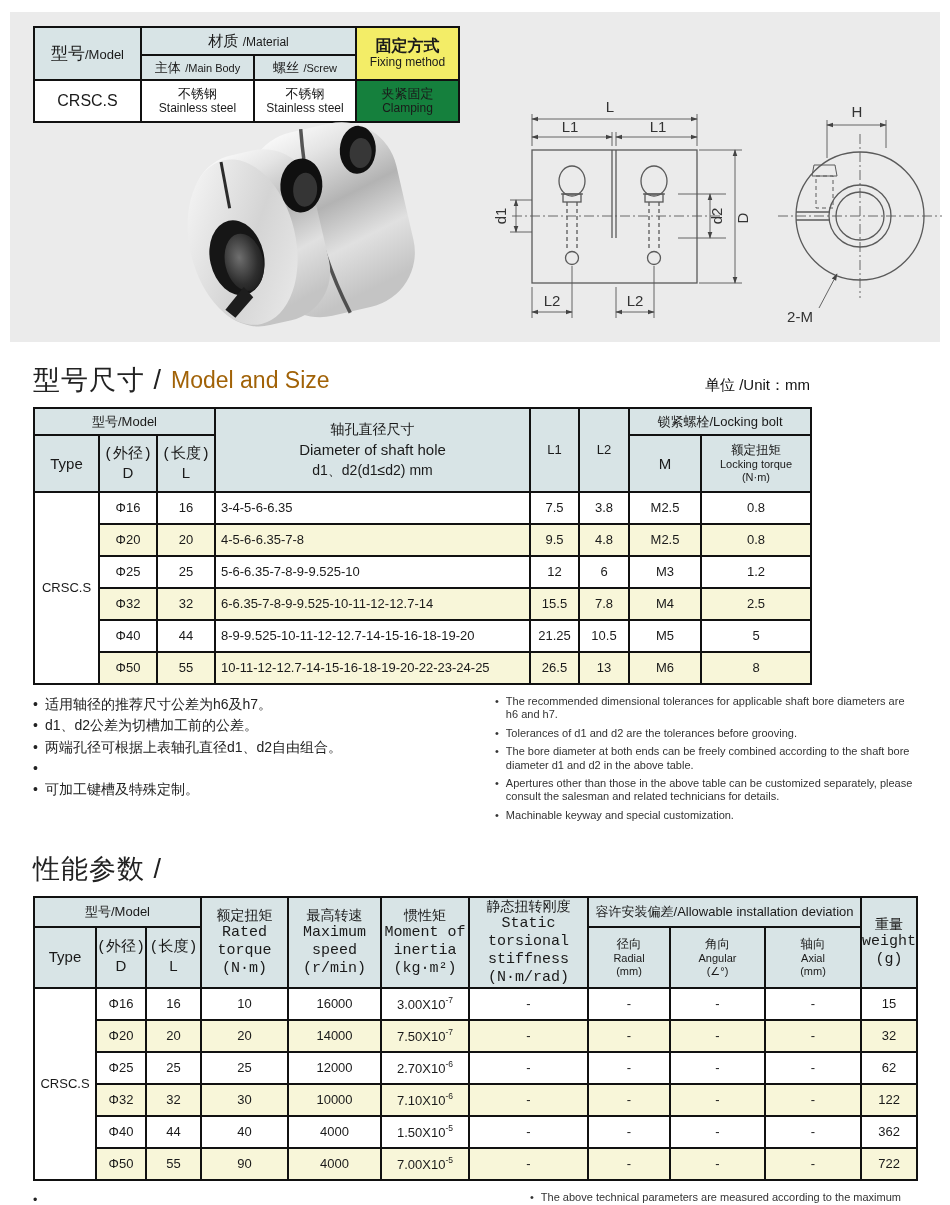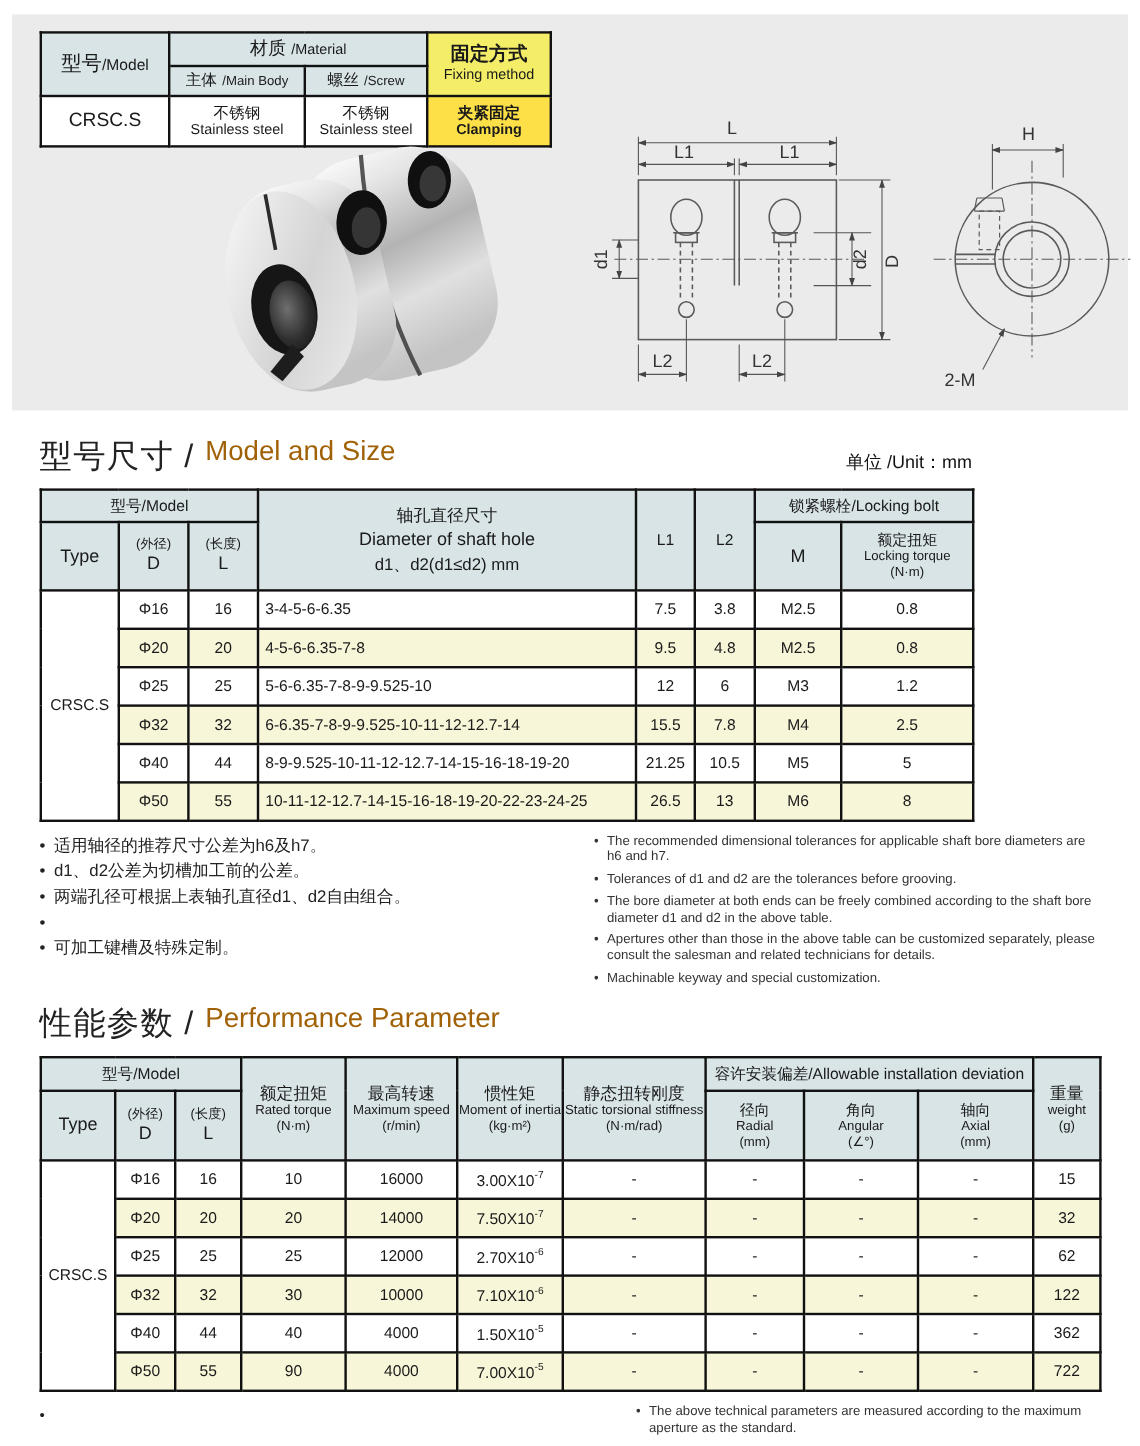--- a/index.html
+++ b/index.html
@@ -13,55 +13,55 @@
   
   .hero { position: relative; margin: 12px 10px 0 10px; height: 330px; background: #ebebeb; }
 
   table { border-collapse: collapse; table-layout: fixed; }
   td { border: 2px solid #111; text-align: center; vertical-align: middle; padding: 0; }
 
   .spec { position: absolute; left: 23px; top: 14px; width: 425px; background: #fff; }
   .spec td { line-height: 1.15; }
   .spec .hb { background: #d8e4e6; }
   .spec .hy { background: #f3ed67; }
-  .spec .by { background: #fde047; font-weight: bold; }
+  .spec .by { background: #15803d; }
   .spec .r1 td { height: 28px; }
   .spec .r2 td { height: 25px; }
   .spec .r3 td { height: 42px; }
   .cn17 { font-size: 17px; } .en13 { font-size: 13px; }
   .cn15 { font-size: 15px; } .en12 { font-size: 12px; }
   .cn13 { font-size: 13px; } .en11 { font-size: 11px; }
   .cn16b { font-size: 16px; font-weight: bold; }
 
   .photo { position: absolute; left: 143px; top: 102px; }
   .draw  { position: absolute; left: 472px; top: 76px; }
   .dim-label { font-size: 15px; fill: #333; font-family: "Liberation Sans", sans-serif; }
 
   
   .section-head { display: flex; justify-content: space-between; align-items: flex-end;
                   margin: 20px 0 9px 33px; width: 777px; }
   .section-head .cn { font-size: 27px; color: #222; letter-spacing: 1px; }
   .section-head .en { font-size: 23px; color: #a16207; margin-left: 9px; }
-  .title-wrap { display: flex; align-items: flex-start; }
+  .title-wrap { display: flex; align-items: center; }
   .unit { font-size: 15px; color: #111; padding-bottom: 3px; }
 
   
   .ms { width: 777px; margin-left: 33px; }
   .pf { width: 883px; margin-left: 33px; }
   .ms td, .pf td { font-size: 13px; line-height: 1.2; }
   .ms .h1 td { height: 27px; } .ms .h2 td { height: 57px; }
   .pf .h1 td { height: 28px; } .pf .h2 td { height: 58px; }
   .ms tbody td, .pf tbody td { height: 32px; }
   .th { background: #d8e4e6; }
   tr.alt td { background: #f8f6d9; }
   td.left { text-align: left; padding-left: 5px; }
   .hcn { font-size: 14px; }
   .hcn-s { font-size: 12.5px; }
   .hen { font-size: 11px; }
-  .hen-s { font-size: 11px; }
+  .hen-s { font-size: 15px; font-family: Liberation Mono, monospace; }
   .hbig { font-size: 16px; }
   .type-cell { background: #fff; font-size: 13px; }
   sup { font-size: 8.5px; position: relative; top: -1px; }
 
   
   .notes { display: flex; margin: 10px 33px 0 33px; }
   .note-item { display: flex; align-items: flex-start; }
   .bullet { margin-right: 7px; line-height: inherit; }
   .notes1 .cnc { width: 462px; }
   .notes1 .cnc .note-item { font-size: 14px; line-height: 1.38; margin-bottom: 2px; color: #222; }
@@ -392,24 +392,23 @@
         <span class="bullet">•</span>
         <span>Apertures other than those in the above table can be customized separately, please consult the salesman and related technicians for details.</span>
       </div>
       <div class="note-item">
         <span class="bullet">•</span>
         <span>Machinable keyway and special customization.</span>
       </div>
     </div>
 </div>
 
-<div class="section-head" style="width:883px; margin-top:8px">
+<div class="section-head" style="width:883px; margin-top:24px">
   <div class="title-wrap">
     <span class="cn">性能参数 /</span>
-    <span class="en">Performance Parameter</span>
   </div>
 </div>
 
 <table class="pf">
   <colgroup>
     <col style="width:62px">
       <col style="width:50px">
       <col style="width:55px">
       <col style="width:87px">
     <col style="width:93px">

